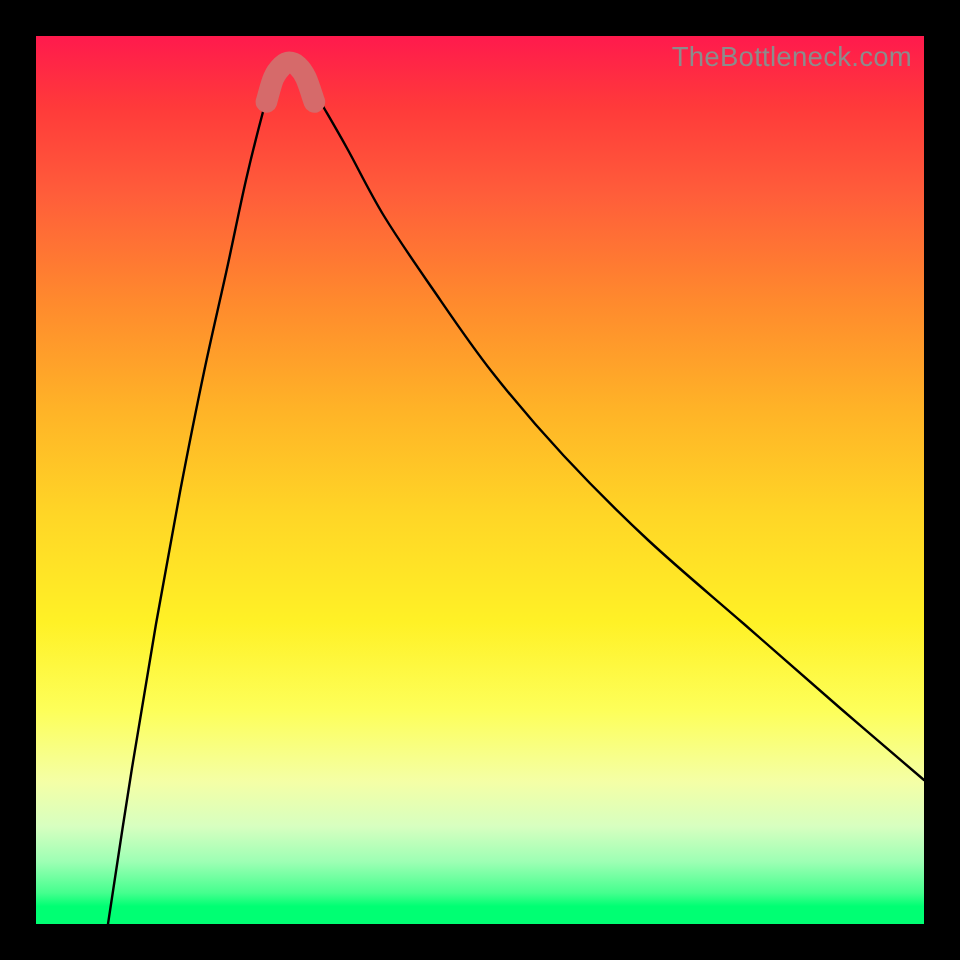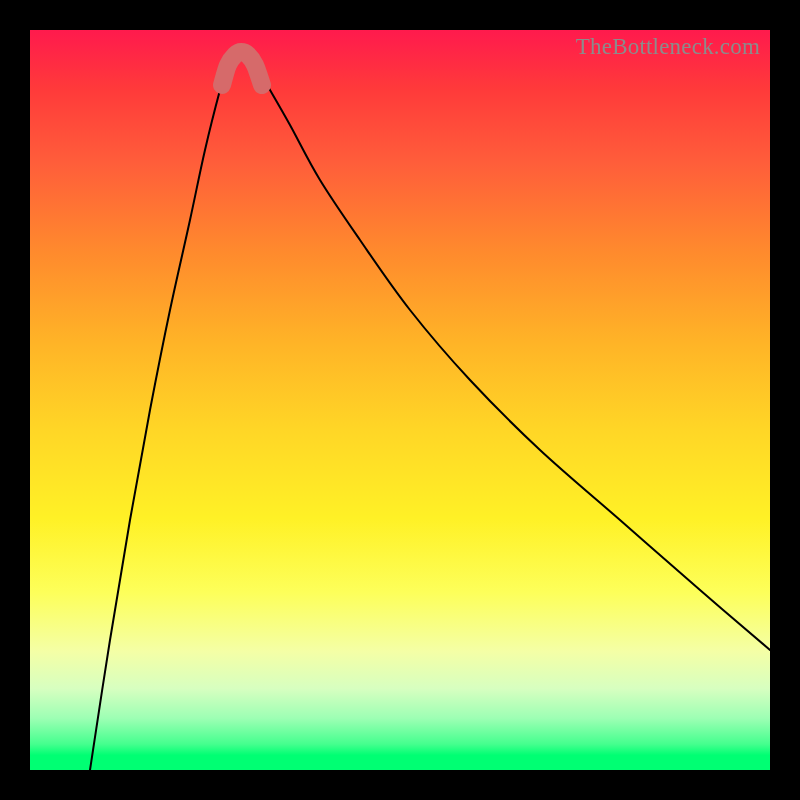--- a/index.html
+++ b/index.html
@@ -36,21 +36,20 @@
   }
   .watermark {
     position: absolute;
     top: 4px;
     right: 10px;
     color: #8c8c8c;
     font-size: 23px;
     letter-spacing: 0.2px;
     font-weight: 400;
     user-select: none;
-    font-family: Liberation Serif, serif;
   }
   svg.plot {
     position: absolute;
     left: 0;
     top: 0;
     width: 740px;
     height: 740px;
     overflow: visible;
   }
   .curve {

